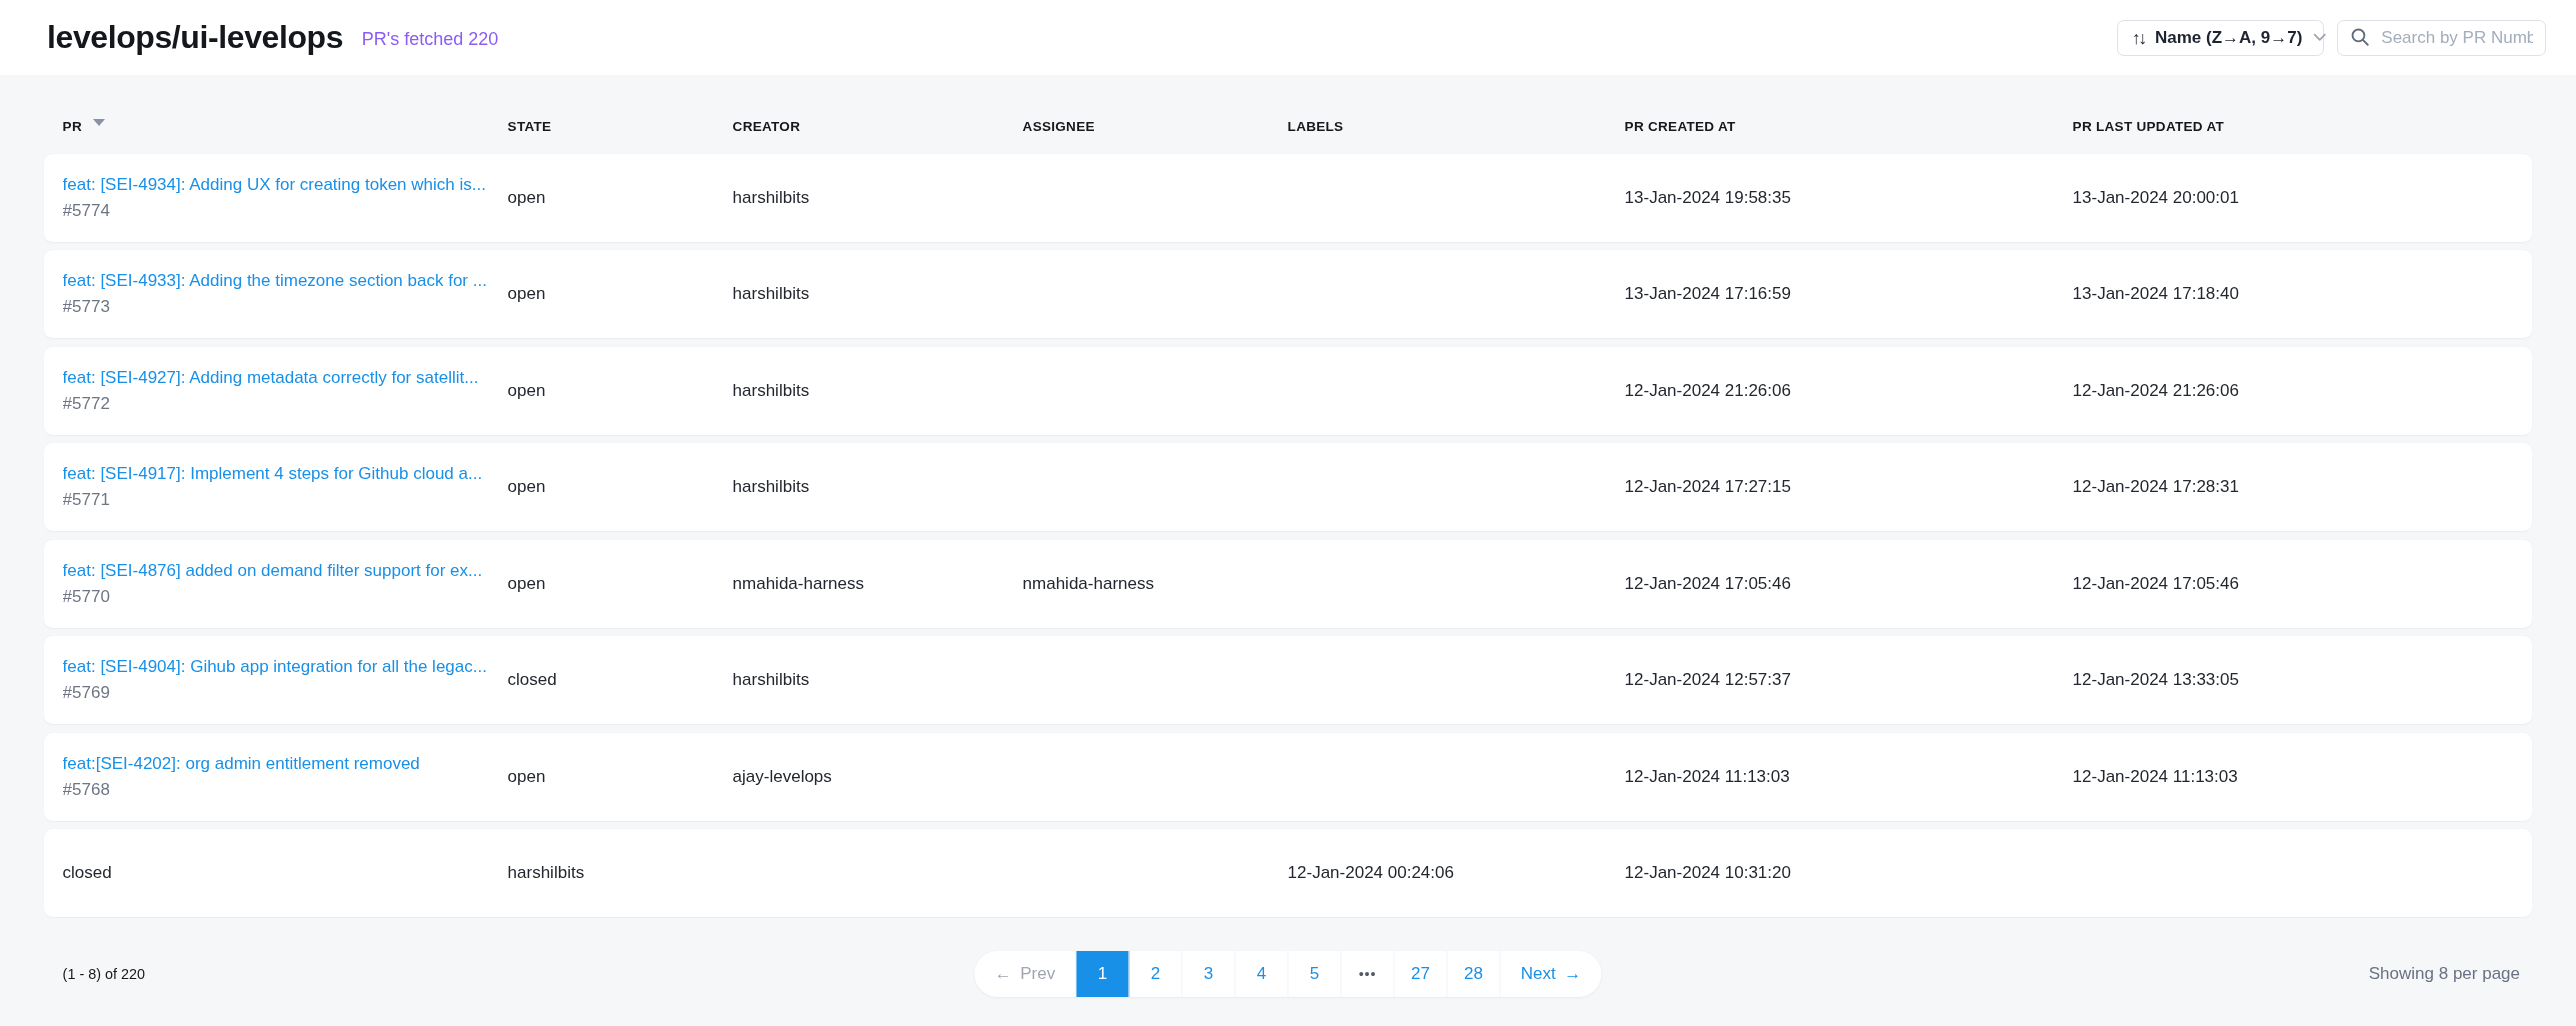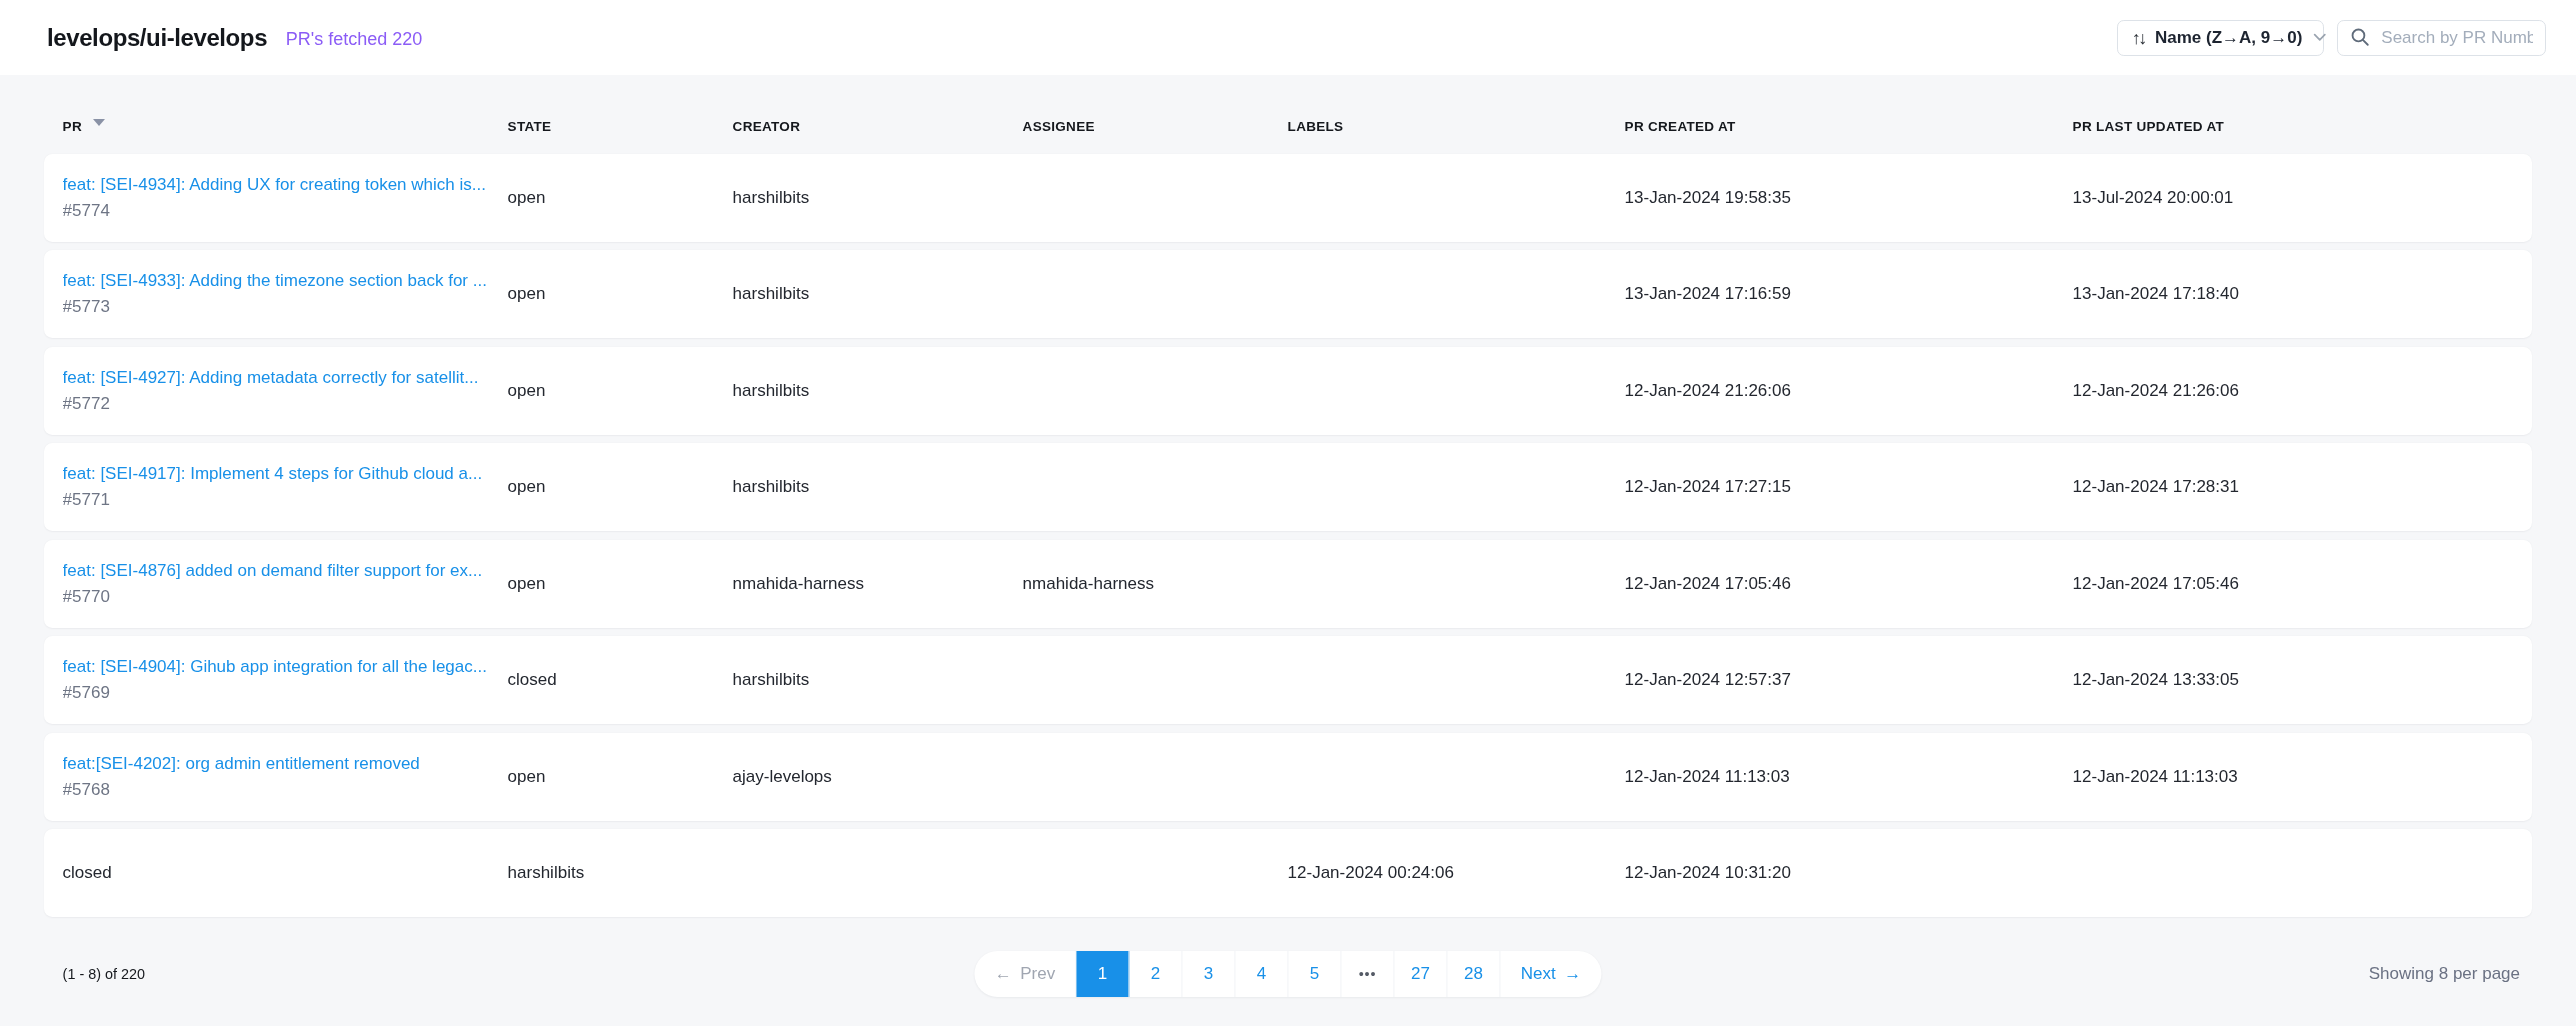--- a/index.html
+++ b/index.html
@@ -10,21 +10,21 @@
     background:#f6f7f9;
     color:#23272f;
   }
   
   .topbar {
     height:75px; background:#ffffff;
     display:flex; align-items:center;
     padding:0 30px 0 47px;
   }
   .page-title {
-    font-size:24px; font-weight:700; color:#14171c; letter-spacing:-0.4px;
+    font-size:32px; font-weight:700; color:#14171c; letter-spacing:-0.4px;
   }
   .subtitle {
     font-size:18px; color:#8b5cf6; margin-left:18.6px; margin-top:3.4px;
   }
   .topbar-spacer { flex:1; }
   .sort-btn {
     display:flex; align-items:center; gap:10.2px;
     width:207px; height:36px; padding:0 13.5px;
     background:#fff; border:0.8px solid #dde2e8; border-radius:6.8px;
     cursor:pointer;
@@ -102,21 +102,21 @@
 </head>
 <body>
 
 <div class="topbar">
   <div class="page-title">levelops/ui-levelops</div>
   <div class="subtitle">PR's fetched 220</div>
   <div class="topbar-spacer"></div>
 
   <div class="sort-btn">
     <span class="sort-arrows">↑↓</span>
-    <span class="sort-label">Name (Z→A, 9→0)</span>
+    <span class="sort-label">Name (Z→A, 9→7)</span>
     <span class="sort-chevron">
       <svg width="13.5" height="8.5" viewBox="0 0 16 10">
           <polyline points="2,2 8,8 14,2" fill="none" stroke="#9aa3af" stroke-width="2" stroke-linecap="round" stroke-linejoin="round"></polyline>
         </svg>
     </span>
   </div>
 
   <div class="search-box">
     <span style="display:flex;">
       <svg width="20.3" height="20.3" viewBox="0 0 24 24">
@@ -148,21 +148,21 @@
     <div class="grid-cols row-card">
       <div class="pr-cell">
         <a class="pr-title">feat: [SEI-4934]: Adding UX for creating token which is...</a>
         <span class="pr-number">#5774</span>
       </div>
       <div class="cell">open</div>
       <div class="cell">harshilbits</div>
       <div class="cell"></div>
       <div class="cell"></div>
       <div class="cell">13-Jan-2024 19:58:35</div>
-      <div class="cell">13-Jul-2024 20:00:01</div>
+      <div class="cell">13-Jan-2024 20:00:01</div>
     </div>
 
     <div class="grid-cols row-card">
       <div class="pr-cell">
         <a class="pr-title">feat: [SEI-4933]: Adding the timezone section back for ...</a>
         <span class="pr-number">#5773</span>
       </div>
       <div class="cell">open</div>
       <div class="cell">harshilbits</div>
       <div class="cell"></div>

